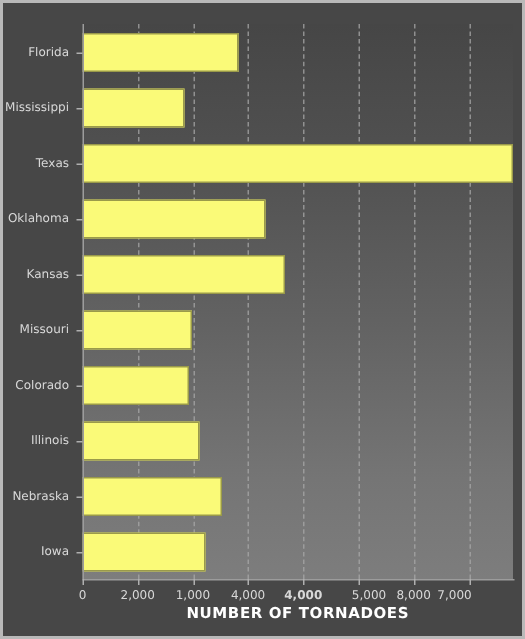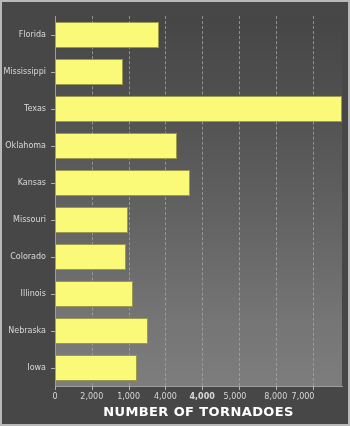--- a/index.html
+++ b/index.html
@@ -114,21 +114,21 @@
     white-space: nowrap;
   }
 
   #x-axis-title {
     position: absolute;
     left: 53px;
     top: 402px;
     width: 287px;
     text-align: center;
     color: #ffffff;
-    font-size: 13px;
+    font-size: 10px;
     font-weight: bold;
     letter-spacing: .4px;
     white-space: nowrap;
   }
 </style>
 </head>
 <body>
 
 <div id="chart-root">
 
@@ -201,18 +201,18 @@
     <div class="x-label" style="left: 53px;">0</div>
     <div class="x-tick" style="left: 89.7949px;"></div>
     <div class="x-label" style="left: 89.7949px;">2,000</div>
     <div class="x-tick" style="left: 126.59px;"></div>
     <div class="x-label" style="left: 126.59px;">1,000</div>
     <div class="x-tick" style="left: 163.385px;"></div>
     <div class="x-label" style="left: 163.385px;">4,000</div>
     <div class="x-tick" style="left: 200.179px;"></div>
     <div class="x-label" style="left: 200.179px; font-weight: bold;">4,000</div>
     <div class="x-tick" style="left: 236.974px;"></div>
-    <div class="x-label" style="left: 233px;">5,000</div>
+    <div class="x-label" style="left: 244px;">5,000</div>
     <div class="x-tick" style="left: 273.769px;"></div>
     <div class="x-label" style="left: 273.769px;">8,000</div>
     <div class="x-tick" style="left: 310.564px;"></div>
     <div class="x-label" style="left: 301px;">7,000</div>
   </div>
 
 </body></html>

